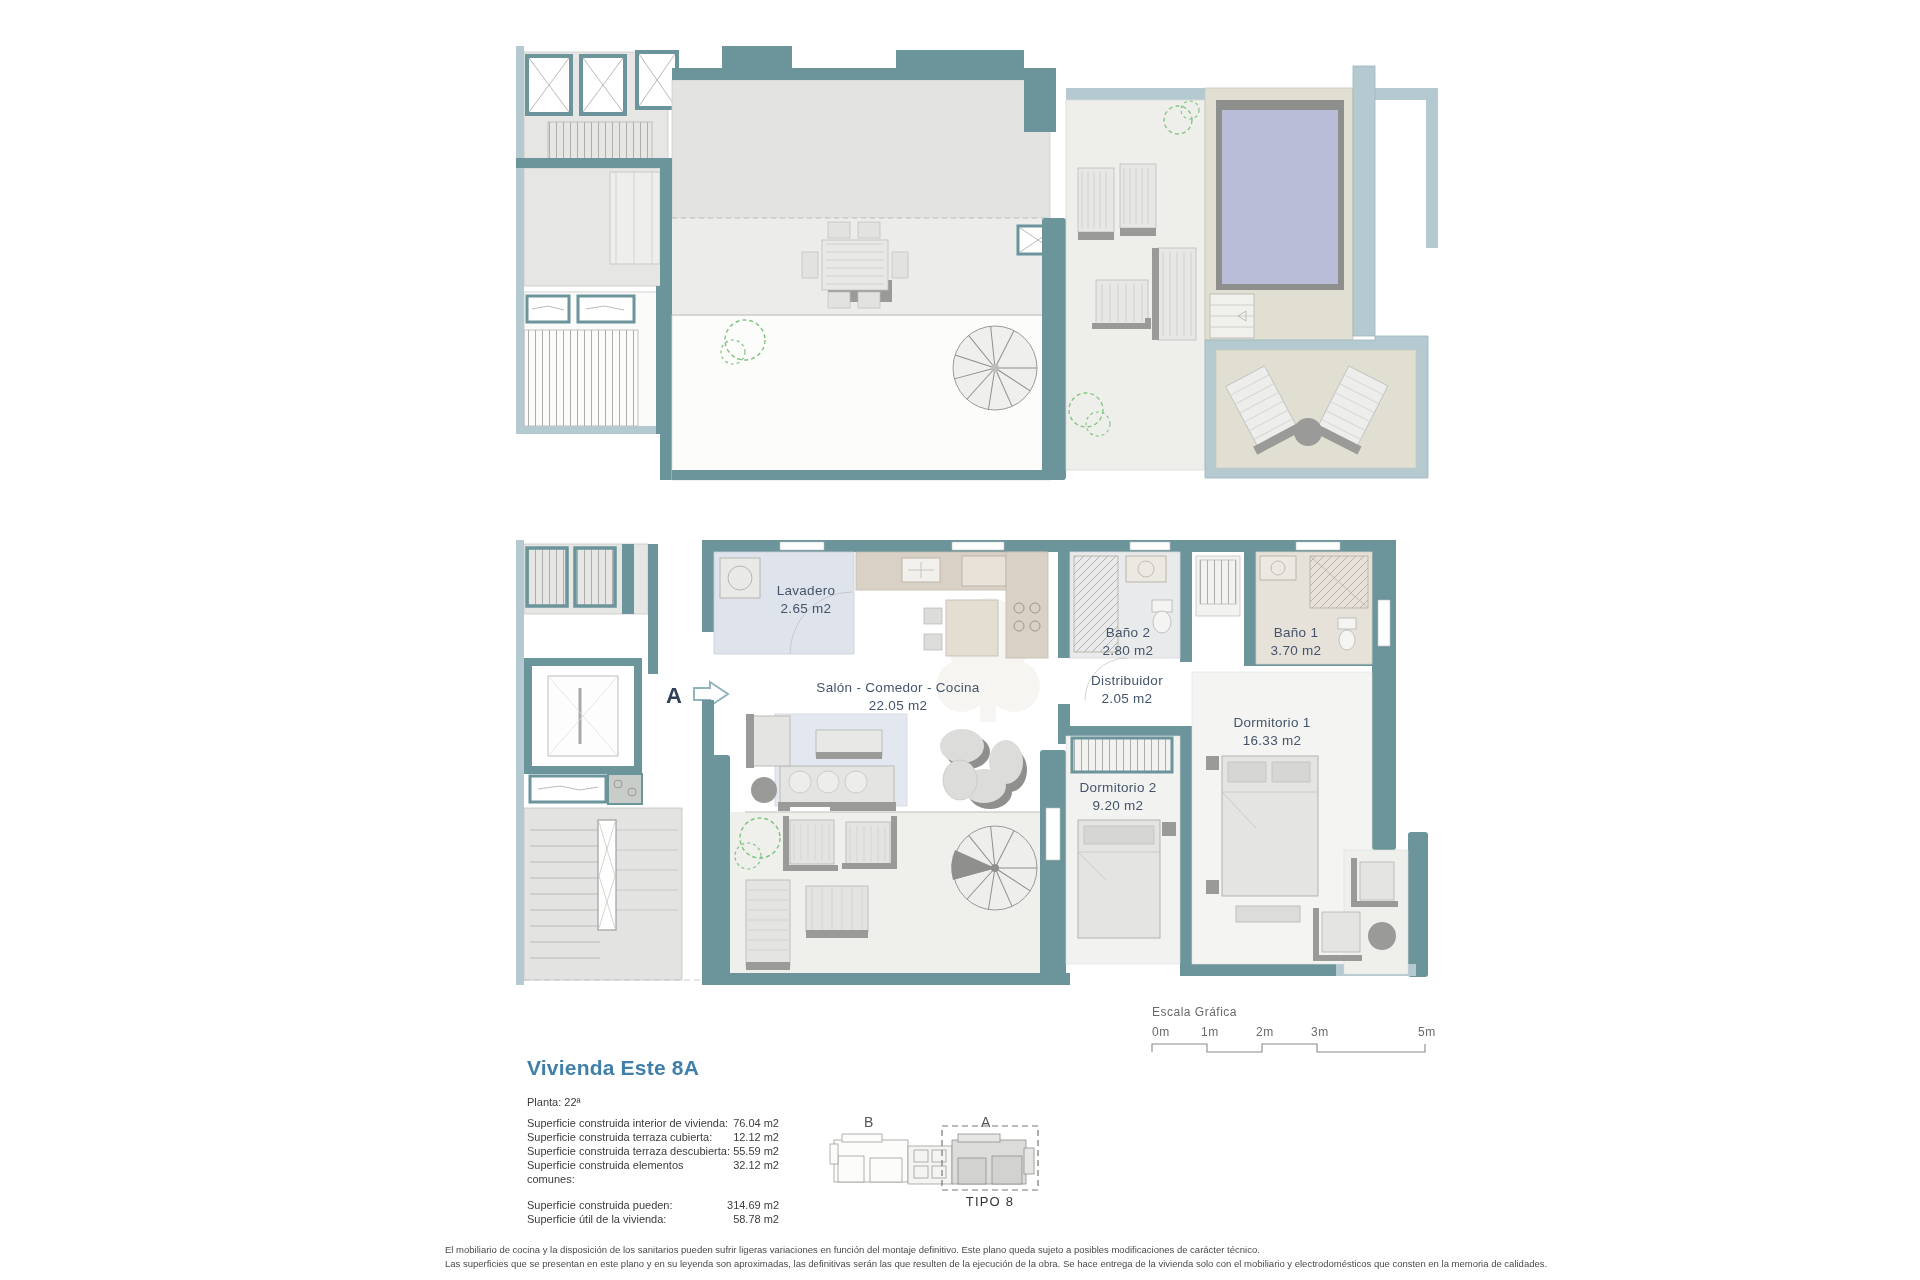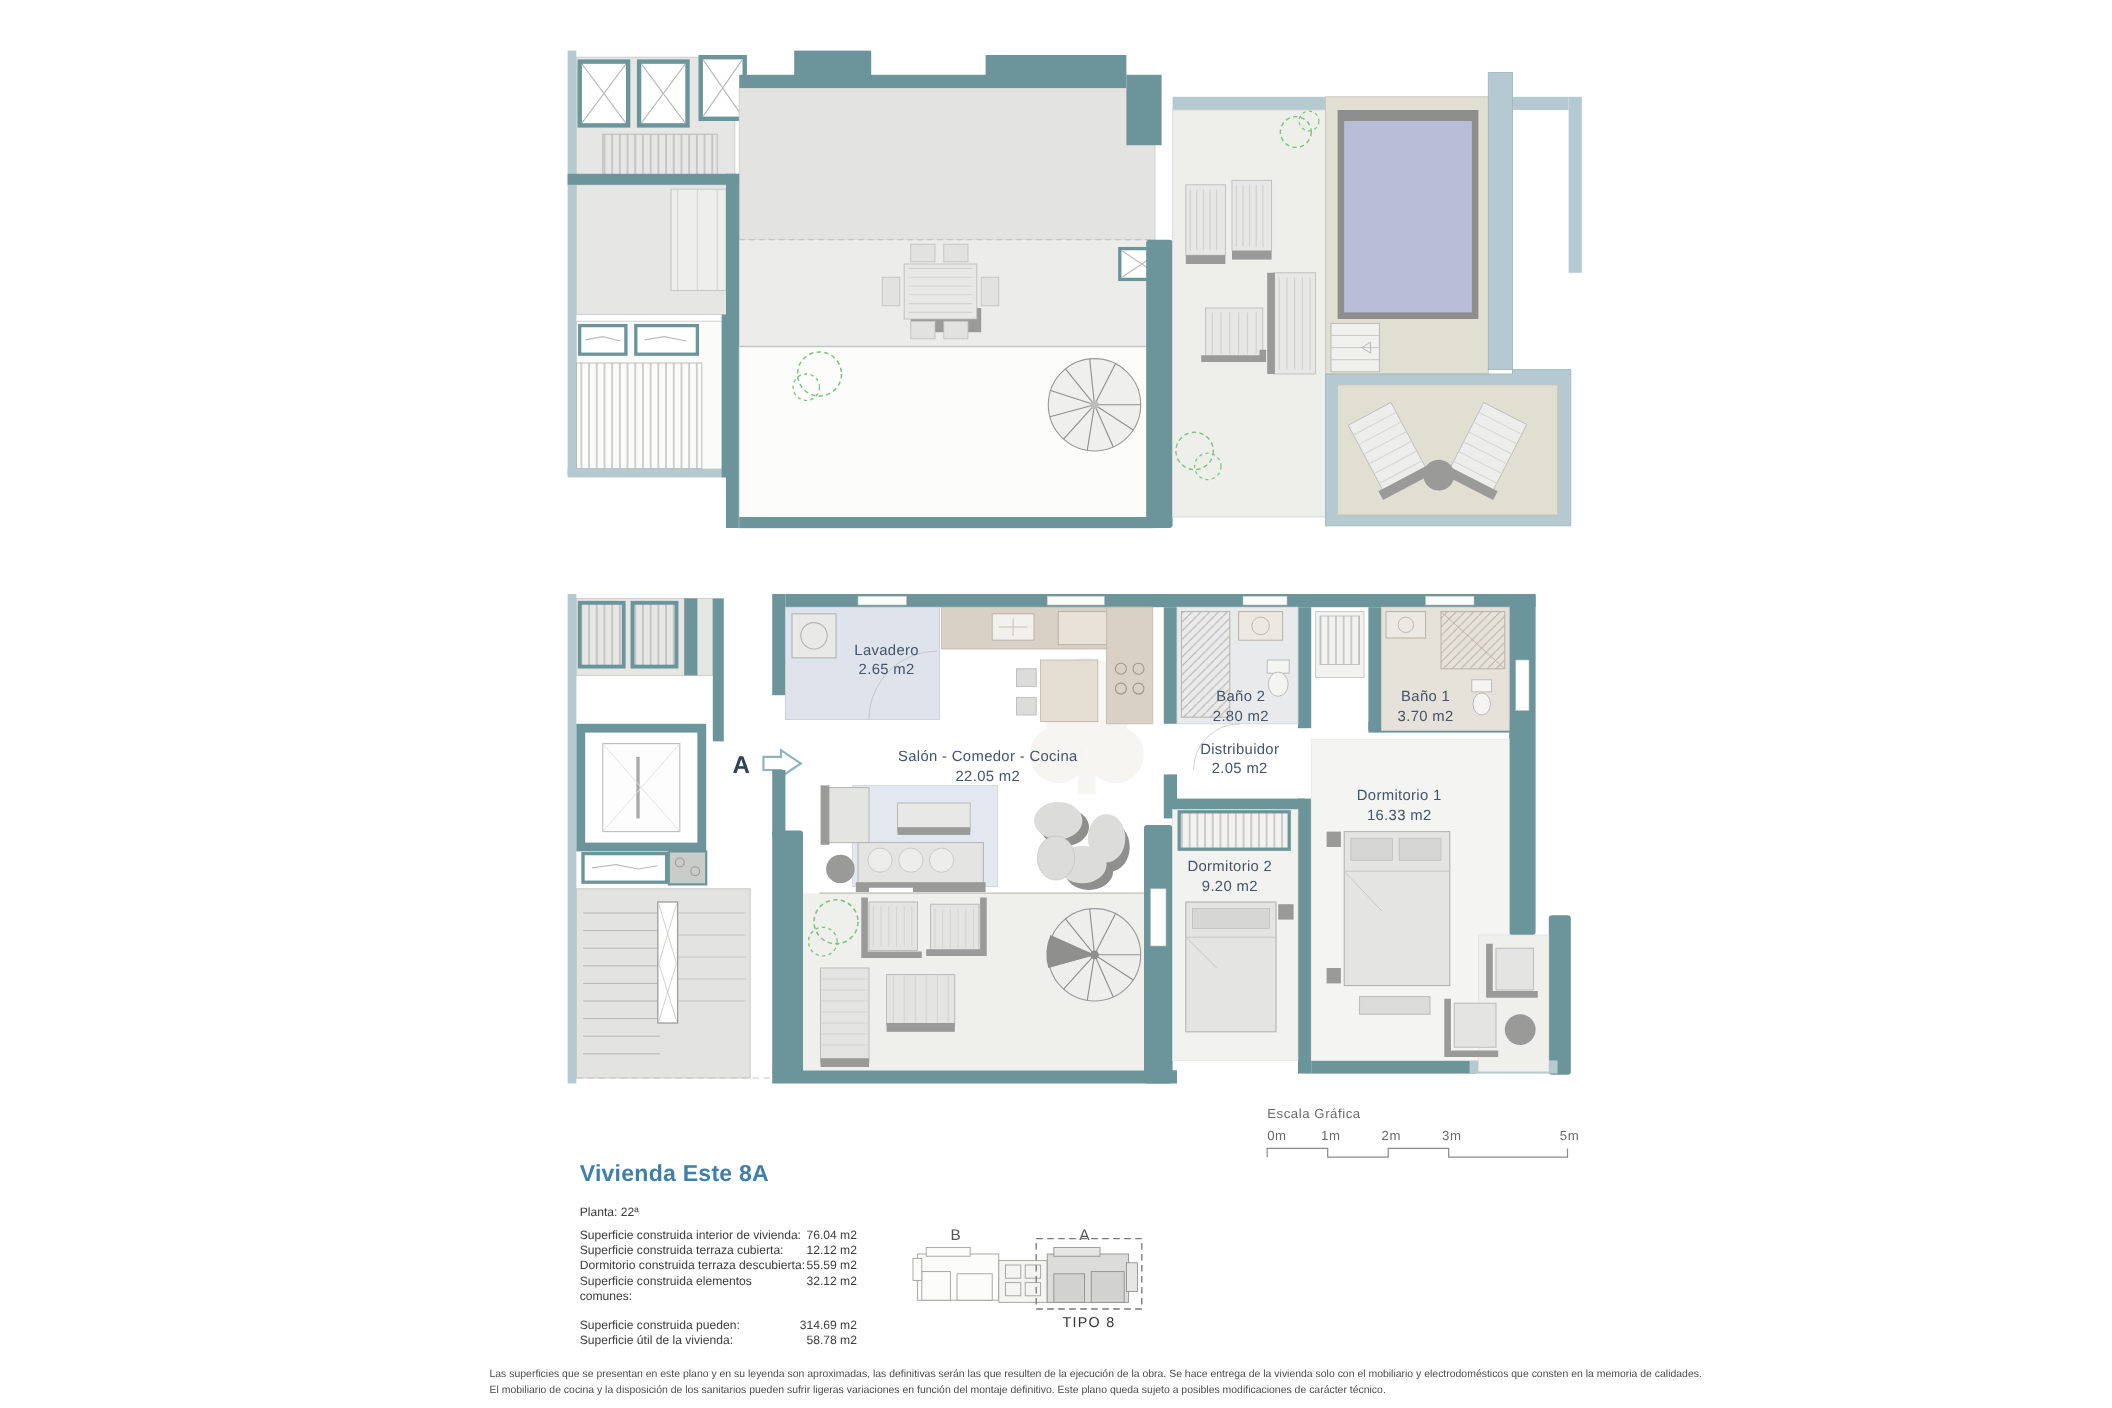--- a/index.html
+++ b/index.html
@@ -552,35 +552,35 @@
   <div class="tb-rows">
     <div class="tb-row">
       <span>Superficie construida interior de vivienda:</span>
       <span class="val">76.04 m2</span>
     </div>
     <div class="tb-row">
       <span>Superficie construida terraza cubierta:</span>
       <span class="val">12.12 m2</span>
     </div>
     <div class="tb-row">
-      <span>Dormitorio construida terraza descubierta:</span>
+      <span>Superficie construida terraza descubierta:</span>
       <span class="val">55.59 m2</span>
     </div>
     <div class="tb-row">
       <span>Superficie construida elementos comunes:</span>
       <span class="val">32.12 m2</span>
     </div>
     <div class="tb-gap"></div>
     <div class="tb-row">
       <span>Superficie construida pueden:</span>
       <span class="val">314.69 m2</span>
     </div>
     <div class="tb-row">
       <span>Superficie útil de la vivienda:</span>
       <span class="val">58.78 m2</span>
     </div>
   </div>
 </div>
 
 <div id="disclaimer">
+  <div>El mobiliario de cocina y la disposición de los sanitarios pueden sufrir ligeras variaciones en función del montaje definitivo. Este plano queda sujeto a posibles modificaciones de carácter técnico.</div>
   <div>Las superficies que se presentan en este plano y en su leyenda son aproximadas, las definitivas serán las que resulten de la ejecución de la obra. Se hace entrega de la vivienda solo con el mobiliario y electrodomésticos que consten en la memoria de calidades.</div>
-  <div>El mobiliario de cocina y la disposición de los sanitarios pueden sufrir ligeras variaciones en función del montaje definitivo. Este plano queda sujeto a posibles modificaciones de carácter técnico.</div>
 </div>
 
 </body></html>

